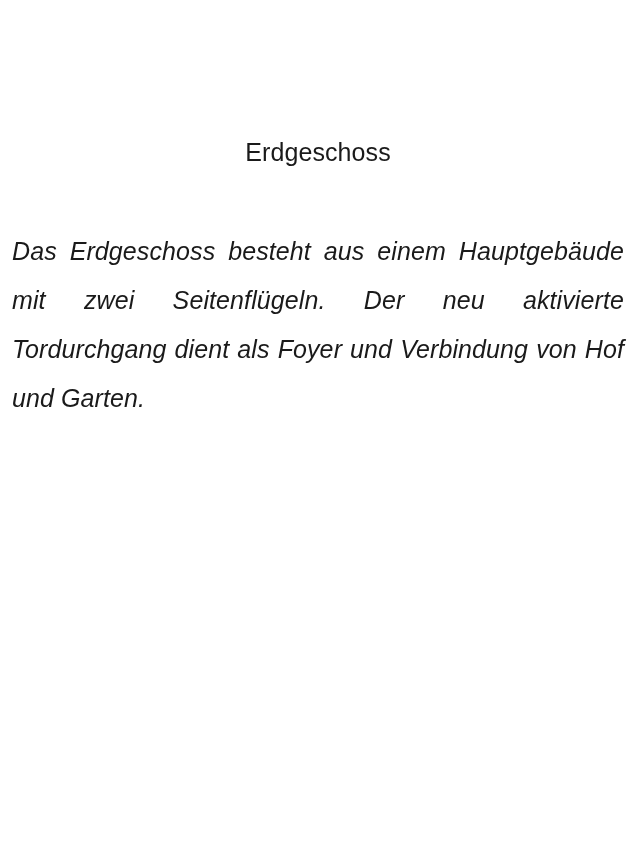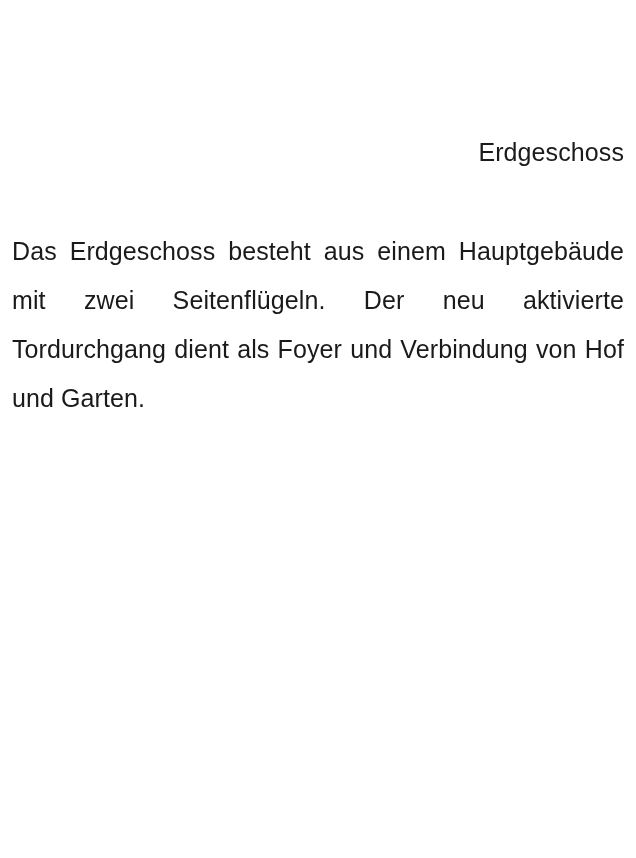--- a/index.html
+++ b/index.html
@@ -22,32 +22,33 @@
     padding: 140px 12px 0 12px;
   }
   .doc-body {
     width: 612px;
   }
   .heading {
     font-size: 25px;
     line-height: 1.0;
     font-weight: 400;
     margin: 0 0 0 0;
-    text-align: right;
+    text-align: center;
     letter-spacing: 0.1px;
   }
   .para {
     font-size: 25px;
     line-height: 49px;
     margin: 0;
     text-align: justify;
     text-justify: inter-word;
     letter-spacing: 0.1px;
     -webkit-hyphens: none;
     hyphens: none;
+    font-style: italic;
   }
   .para.last-line-left {
     text-align: justify;
   }
   .gap-heading-p1 { height: 62px; }
   .gap-p1-p2 { height: 42px; }
 </style>
 </head>
 <body>
 

